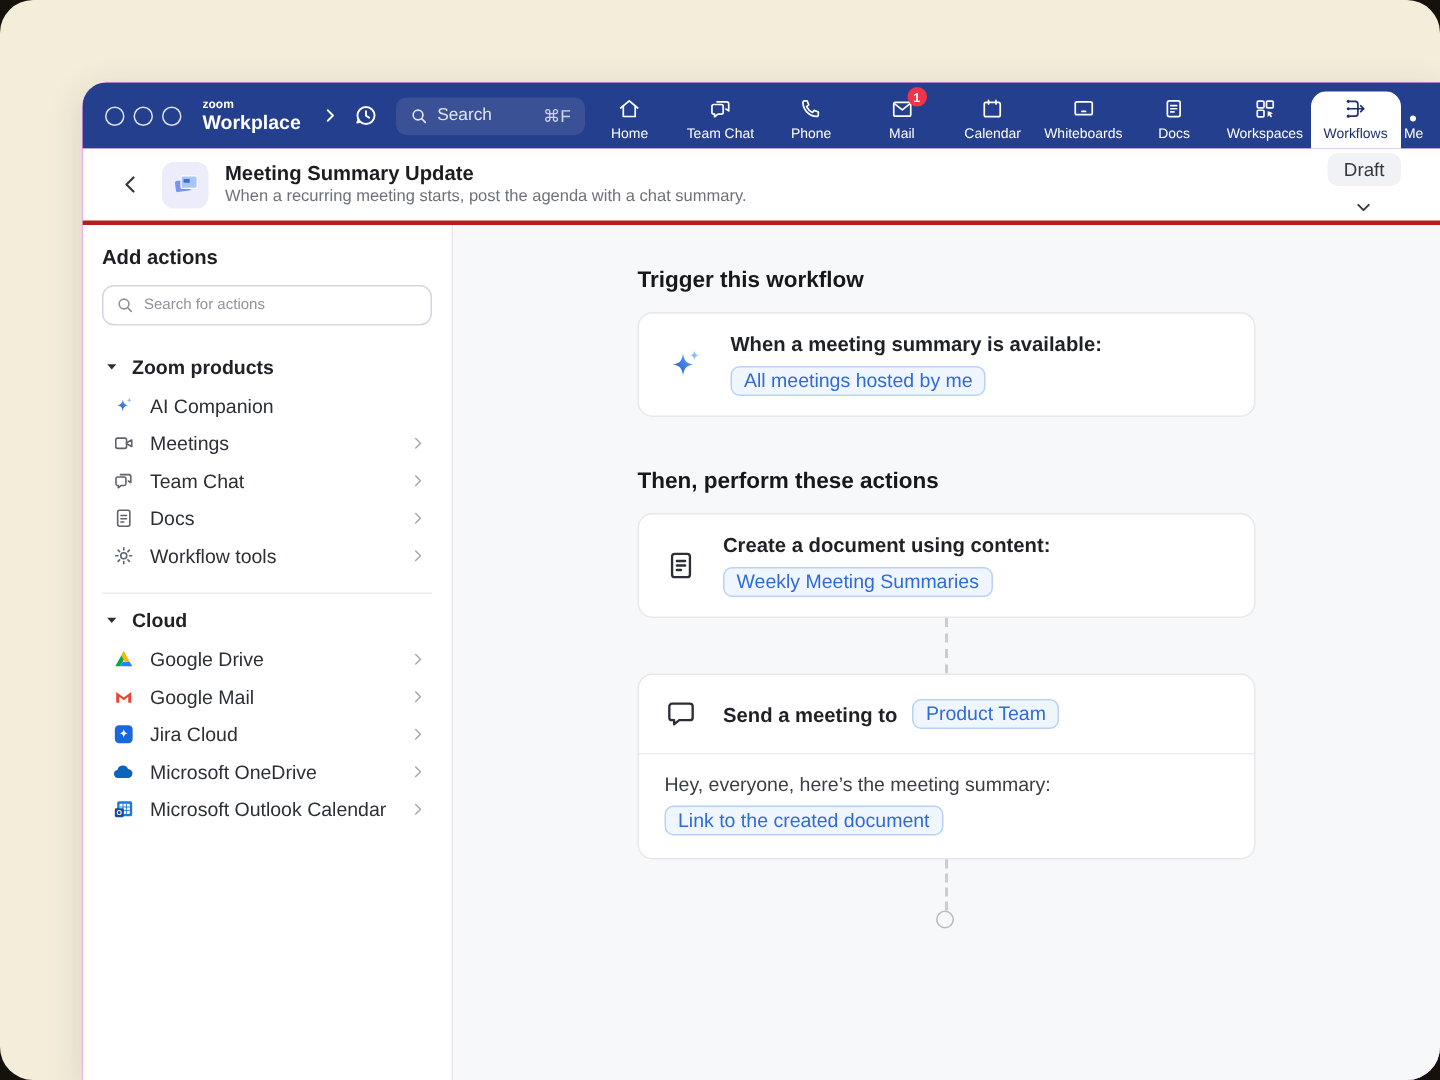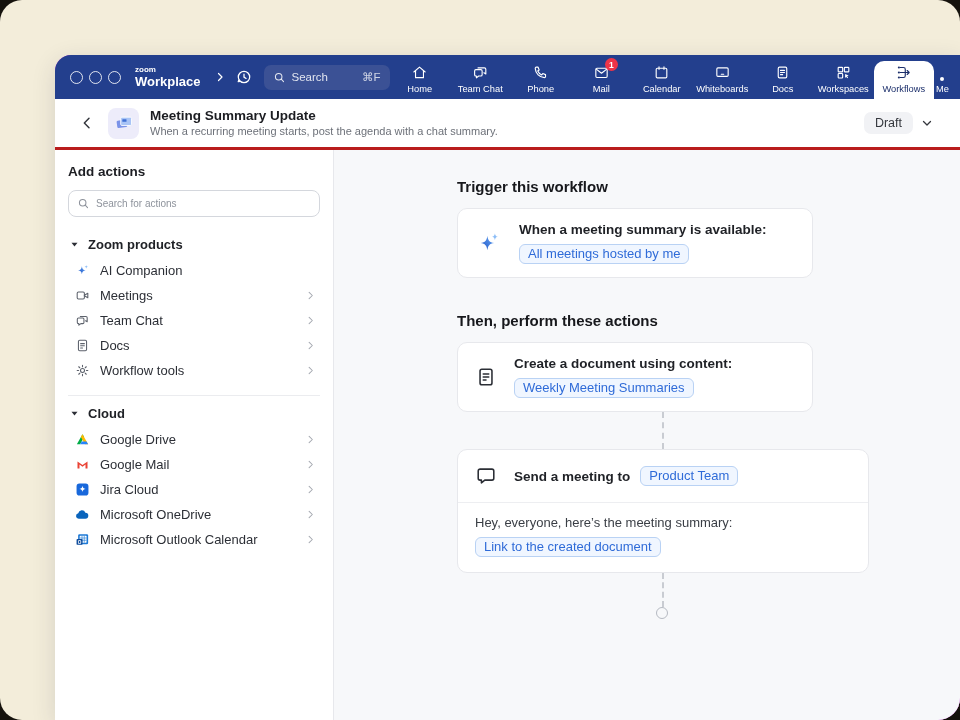--- a/index.html
+++ b/index.html
@@ -33,42 +33,42 @@
   .nav-item.partial .pdot { width:4px; height:4px; background:#fff; border-radius:50%; margin-left:6px; }
   .nav-item.partial .lbl { margin-left:2px; }
 
   
   .header { height:51px; background:#fff; border-bottom:3px solid #b91c1c; display:flex; align-items:center; padding:0 26px 0 20px; flex:0 0 auto; }
   .backbtn { display:flex; padding:4px; cursor:pointer; color:#33363d; }
   .wf-icon { width:31px; height:31px; border-radius:8px; background:#edecfa; display:flex; align-items:center; justify-content:center; margin:0 11px 0 9px; }
   .titleblock { line-height:1.25; }
   .title { font-size:13.5px; font-weight:bold; color:#1c1d22; }
   .subtitle { font-size:11px; color:#6d7179; }
-  .hdr-right { margin-left:auto; display:flex; align-items:center; gap:7px; }
+  .hdr-right { margin-left:auto; display:flex; align-items:center; gap:7px;flex-direction:column; }
   .draft-pill { background:#f1f2f5; border-radius:7px; padding:4px 11px; font-size:12.5px; color:#34373d; cursor:pointer; }
   .hdr-chev { display:flex; color:#34373d; cursor:pointer; }
 
   
   .bodyrow { flex:1; display:flex; min-height:0; }
-  .sidebar { width:279px; flex:0 0 auto; background:#fff; border-right:1px solid #e7e8ec; padding:14px 13px; overflow:hidden; }
+  .sidebar { width:247px; flex:0 0 auto; background:#fff; border-right:1px solid #e7e8ec; padding:14px 13px; overflow:hidden; }
   .sb-head { font-size:13.5px; font-weight:bold; color:#1d1e23; margin-bottom:11px; }
   .sb-search { display:flex; align-items:center; gap:6px; border:1px solid #d4d7dd; border-radius:8px; height:27px; padding:0 8px; color:#8e939c; }
   .sb-search input { border:0; outline:0; flex:1; font-size:10px; font-family:inherit; color:#3a3e45; background:transparent; }
   .sb-search input::placeholder { color:#8e939c; }
   .sb-section { display:flex; align-items:center; gap:9px; margin:20px 0 6px 2px; cursor:pointer; }
   .sb-section .cap { font-size:13px; font-weight:bold; color:#202227; }
   .sb-item { display:flex; align-items:center; gap:10px; height:25px; padding:0 4px 0 6px; font-size:13px; color:#2c2f36; cursor:pointer; border-radius:6px; }
   .sb-item .chev { margin-left:auto; color:#a4a8b0; display:flex; }
   .sb-div { border-top:1px solid #ebecef; margin:12px 0 10px; }
   .sb-ic { width:16px; display:flex; justify-content:center; color:#5d626c; }
 
   
   .canvas { flex:1; background:#f7f8fa; padding:28px 0 0 123px; overflow:hidden; }
   .sec-head { font-size:15px; font-weight:bold; color:#17181c; margin-bottom:13px; }
-  .card { width:356px; background:#fff; border:1px solid #e7e8ec; border-radius:10px; }
+  .card { width:412px; background:#fff; border:1px solid #e7e8ec; border-radius:10px; }
   .card.row { display:flex; align-items:center; gap:17px; padding:13px 17px; cursor:pointer; }
   .card-title { font-size:13.5px; font-weight:bold; color:#1f2126; }
   .pill { display:inline-block; font-size:13px; color:#2f6bd8; background:#f0f6ff; border:1px solid #b9d2f4; border-radius:6px; padding:1px 8px 2px; margin-top:7px; cursor:pointer; white-space:nowrap; }
   .pill.inline { margin-top:0; }
   .gap-actions { margin-top:34px; }
   .connector { width:0; border-left:2px dashed #c9ccd2; height:37px; margin:0 0 0 205px; }
   .msgcard { width:412px; background:#fff; border:1px solid #e7e8ec; border-radius:10px; cursor:pointer; }
   .msg-top { display:flex; align-items:center; gap:17px; padding:15px 17px; }
   .msg-top-inner { display:flex; align-items:center; gap:10px; }
   .msg-body { border-top:1px solid #edeef1; padding:12px 17px 15px; font-size:13px; color:#3a3e45; }

